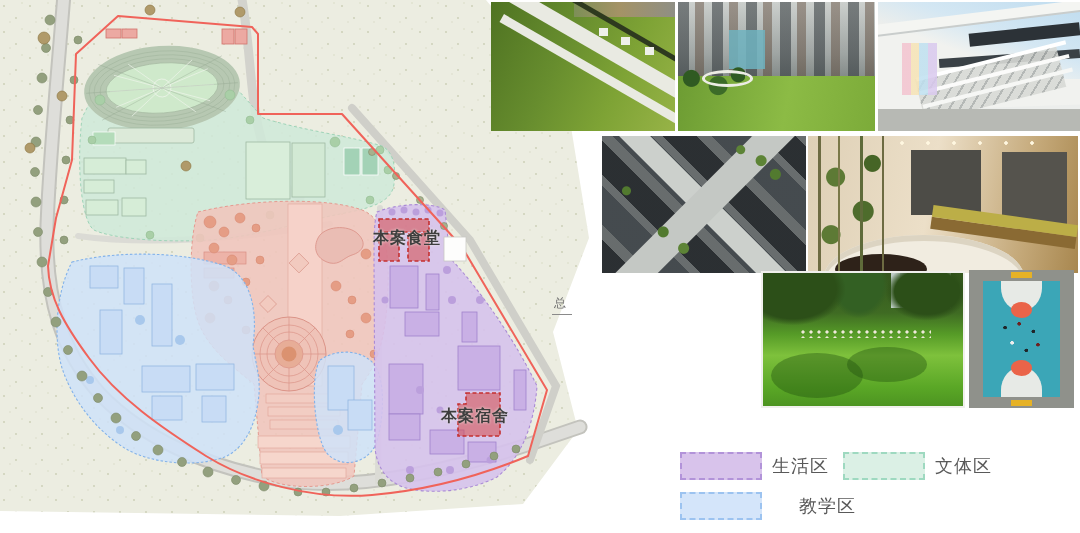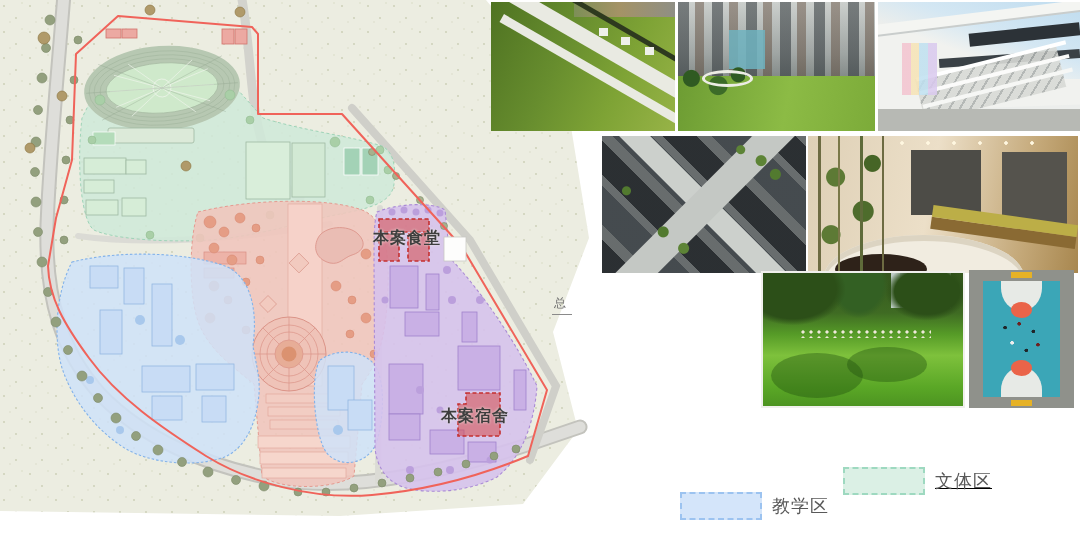--- a/index.html
+++ b/index.html
@@ -404,22 +404,26 @@
       <div class="key-top"></div>
       <div class="key-bot"></div>
       <div class="dot-top"></div>
       <div class="dot-bot"></div>
       <div class="players"></div>
     </div>
     <div class="board-top"></div>
     <div class="board-bot"></div>
   </div>
 
-  <div class="legend-item" style="left:843px;top:467px;text-decoration:underline;">
+  <div class="legend-item" style="left:680px;top:452px;">
+    <span class="legend-swatch" style="background-color: rgb(216, 195, 235); border-color: rgb(178, 147, 217);"></span>
+    <span class="legend-label">生活区</span>
+  </div>
+  <div class="legend-item" style="left:843px;top:452px;">
     <span class="legend-swatch" style="background-color: rgb(219, 240, 229); border-color: rgb(158, 217, 192);"></span>
     <span class="legend-label">文体区</span>
   </div>
-  <div class="legend-item" style="left:680px;top:492px;">
+  <div class="legend-item" style="left:680px;top:492px;gap:27px;">
     <span class="legend-swatch" style="background-color: rgb(212, 229, 250); border-color: rgb(156, 195, 240);"></span>
     <span class="legend-label">教学区</span>
   </div>
 
 </div>
 
 </body></html>

